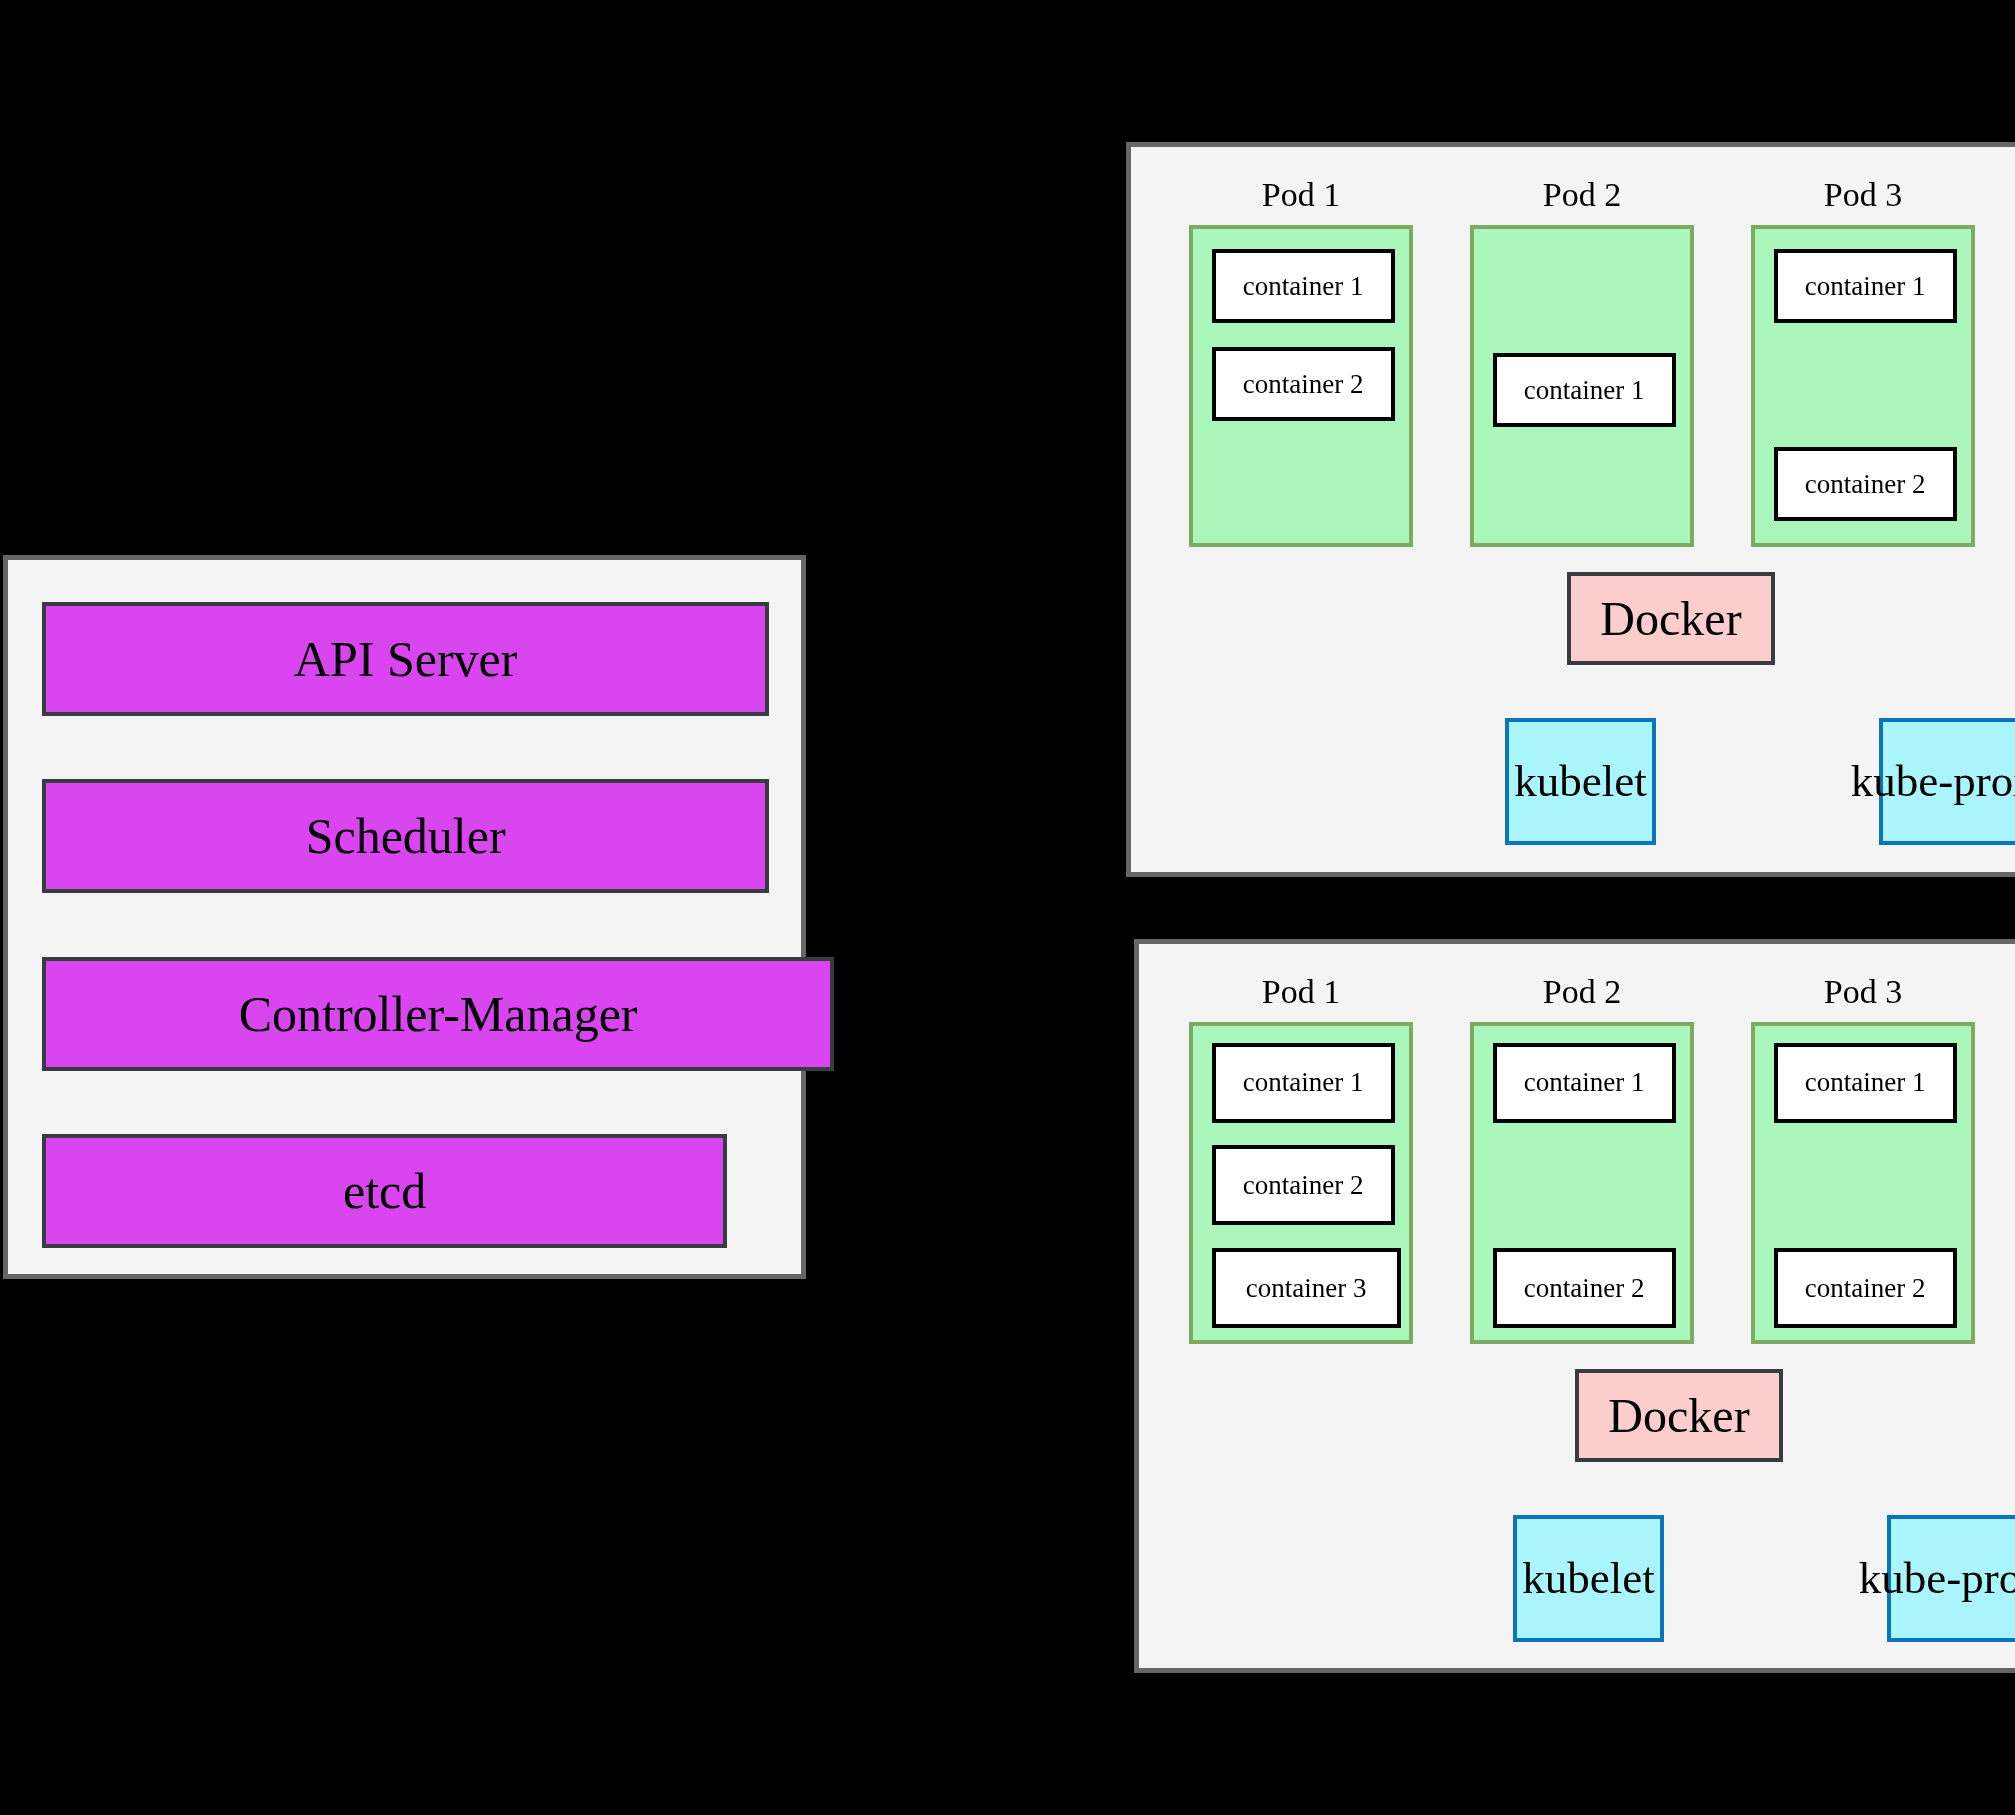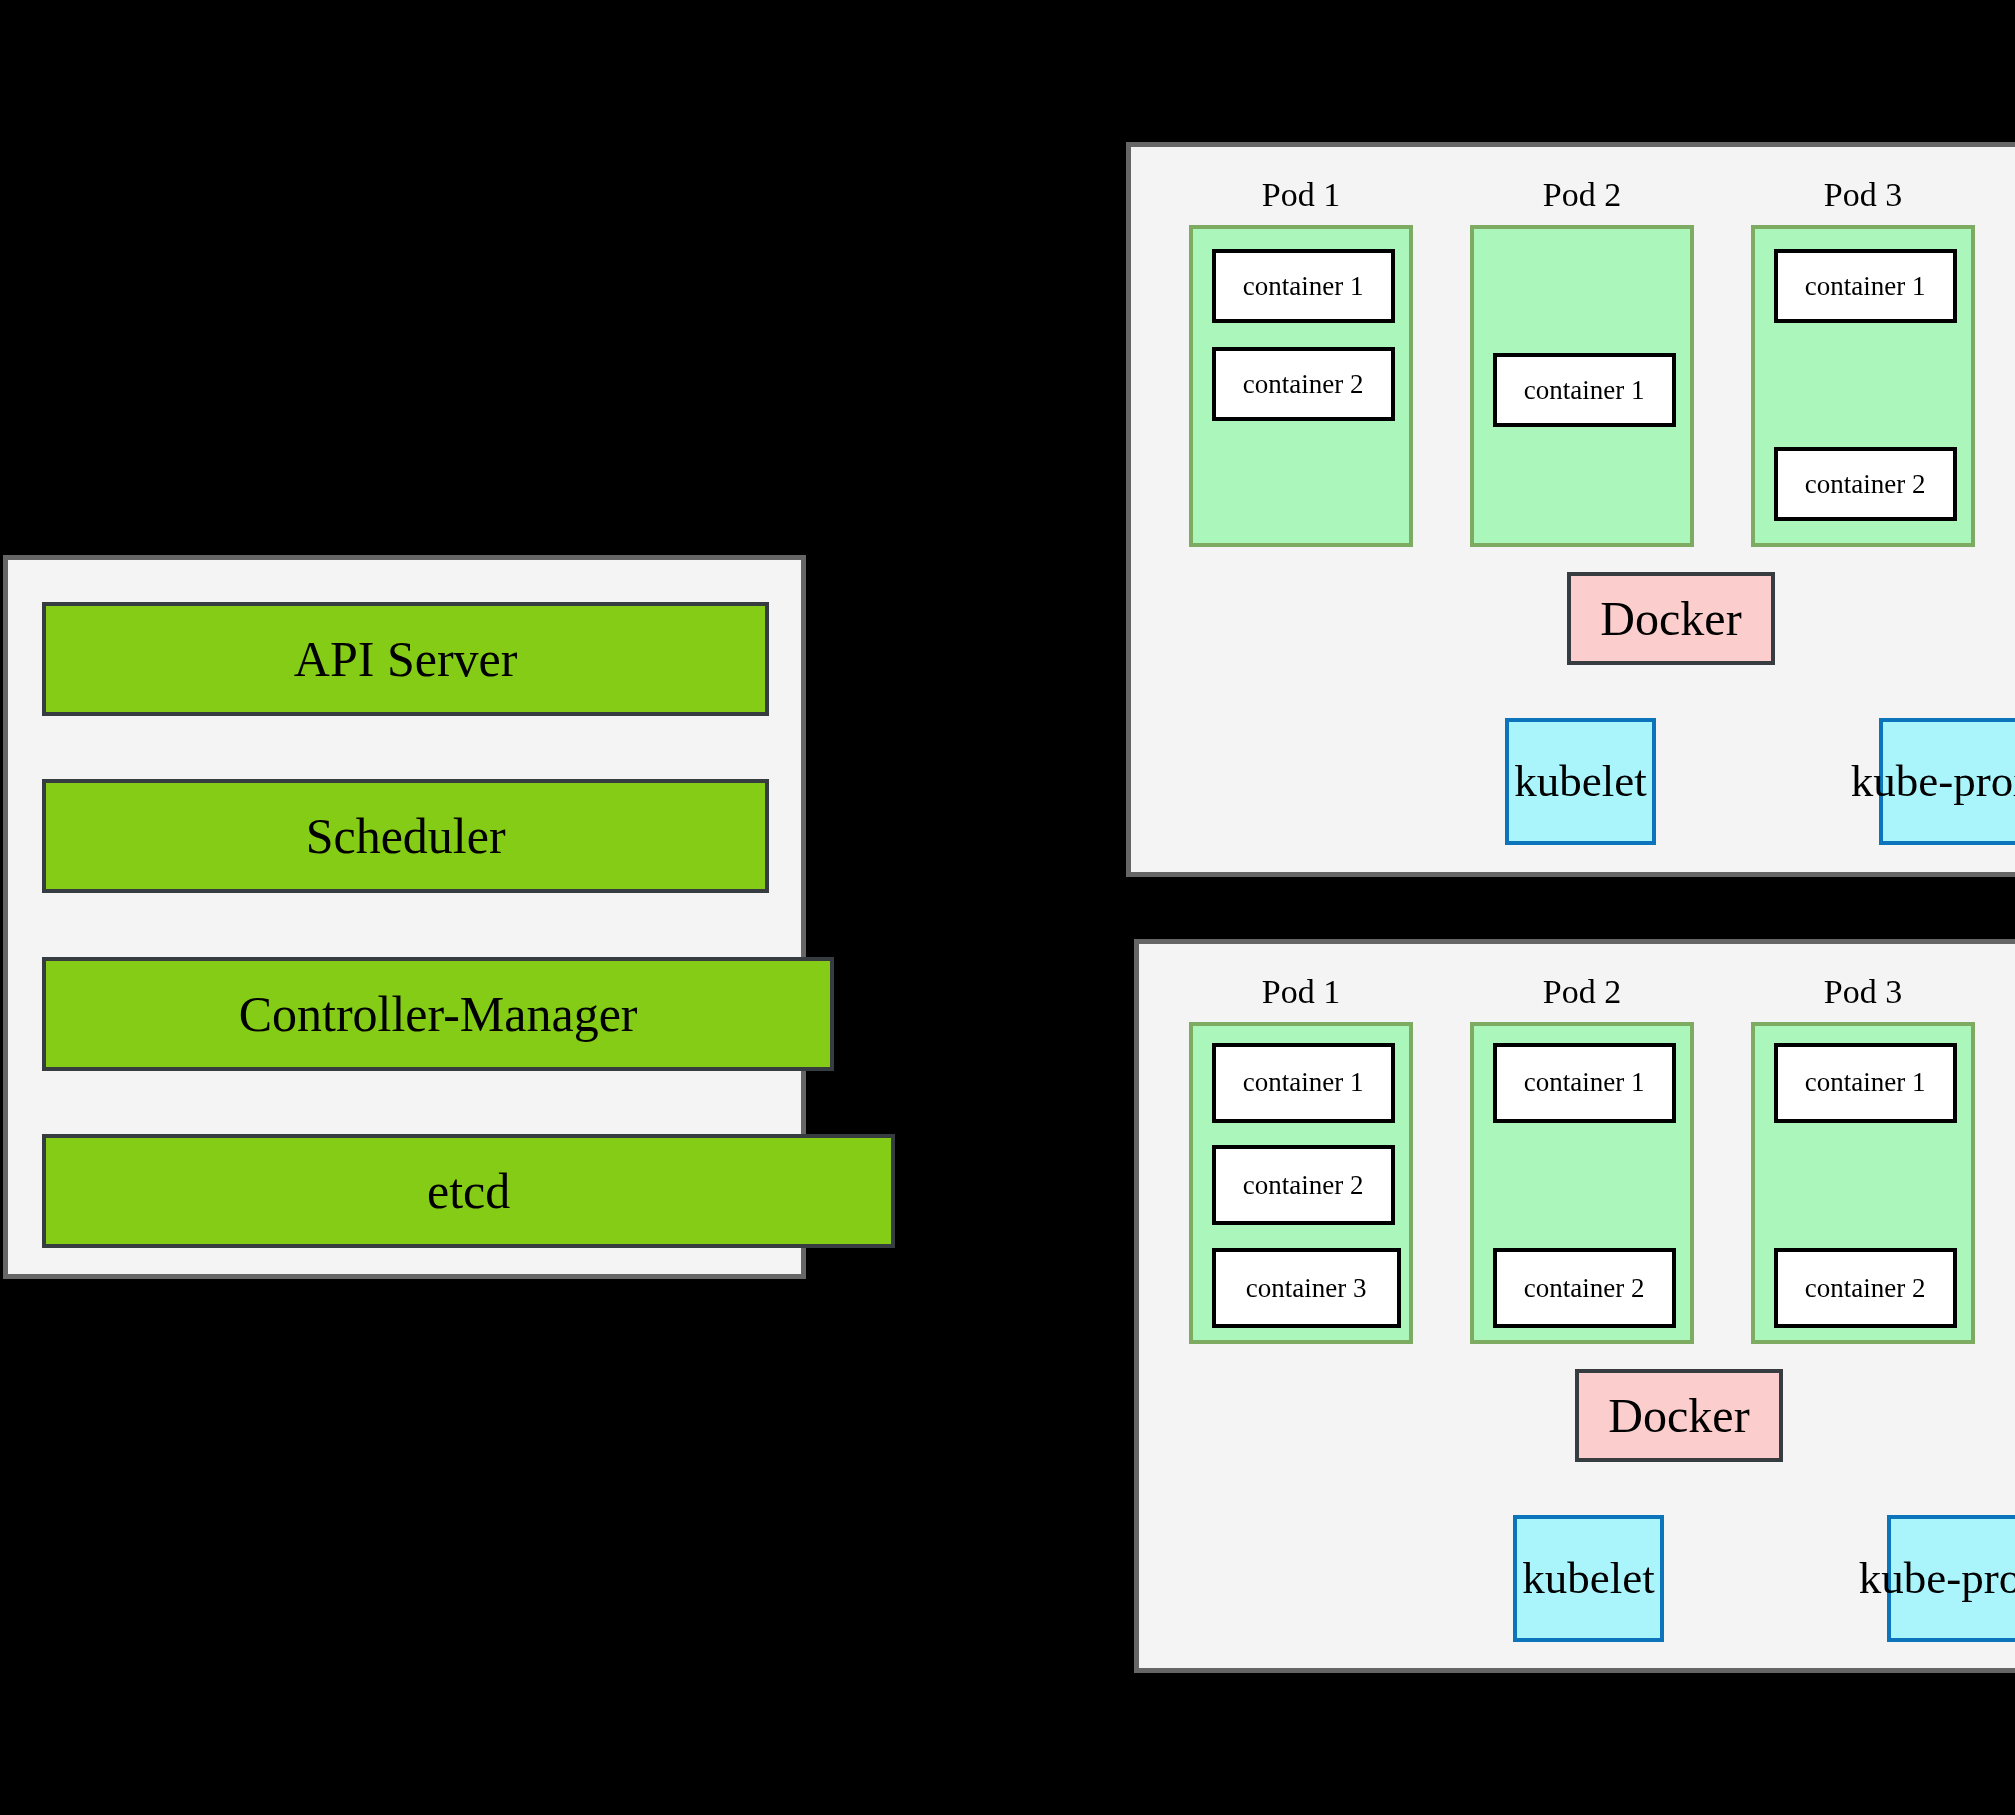--- a/index.html
+++ b/index.html
@@ -19,21 +19,21 @@
   .panel {
     position: absolute;
     background: #f4f4f4;
     border: 5.7px solid #666666;
     box-sizing: border-box;
   }
 
   
   .cp-box {
     position: absolute;
-    background: #84cc16;
+    background: #d946ef;
     border: 4.7px solid #373c41;
     box-sizing: border-box;
     display: flex;
     align-items: center;
     justify-content: center;
     color: #000000;
     font-size: 50px;
     line-height: 1;
     white-space: nowrap;
   }
@@ -105,21 +105,21 @@
   </div>
 
   <div class="cp-box" style="left:34px; top:219px; width:727px; height:114px;">
     <span>Scheduler</span>
   </div>
 
   <div class="cp-box" style="left:34px; top:397px; width:792px; height:114px;">
     <span>Controller-Manager</span>
   </div>
 
-  <div class="cp-box" style="left:34px; top:574px; width:853px; height:114px;">
+  <div class="cp-box" style="left:34px; top:574px; width:685px; height:114px;">
     <span>etcd</span>
   </div>
 </div>
 
 <div class="panel" style="left:1126px; top:142px; width:904px; height:735px;">
 
   <div class="pod-label" style="left:58px; top:31px; width:224px;">
     <span>Pod 1</span>
   </div>
   <div class="pod-box" style="left:58px; top:78px; width:224px; height:322px;">

